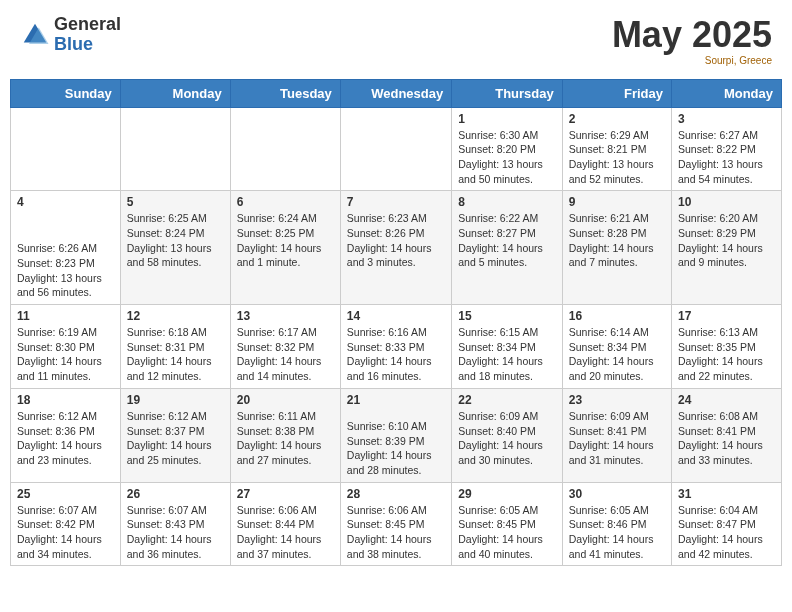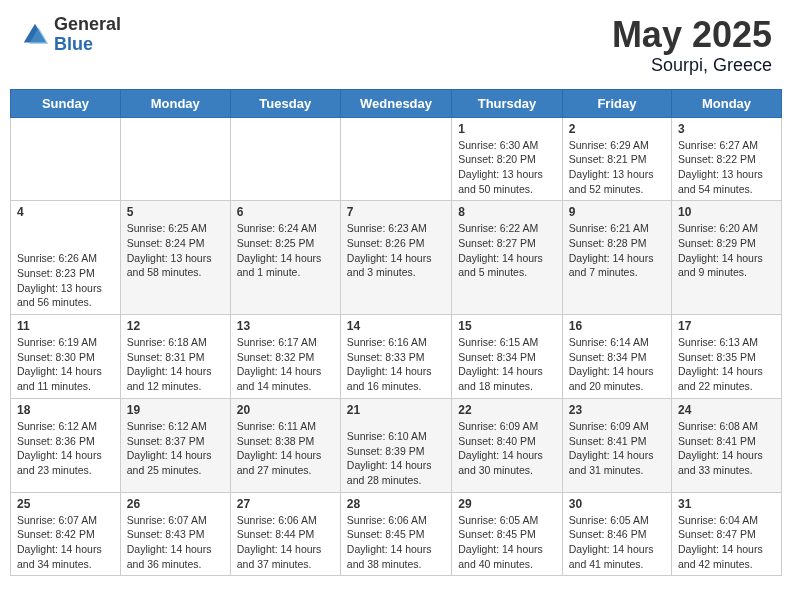--- a/index.html
+++ b/index.html
@@ -44,32 +44,32 @@
     .title-section {
       text-align: right;
     }
     .month-title {
       font-size: 36px;
       font-weight: bold;
       color: #333;
       line-height: 1.1;
     }
     .location {
-      font-size: 18px;
-      color: #0f172a;
+      font-size: 10px;
+      color: #a16207;
     }
     .calendar {
       width: 100%;
       border-collapse: collapse;
       border: 1px solid #ccc;
     }
     .calendar th {
       background-color: #3a7ebf;
       color: white;
-      text-align: center;
+      text-align: right;
       padding: 6px 8px;
       font-size: 13px;
       border: 1px solid #2b6cb0;
     }
     .calendar td {
       vertical-align: top;
       padding: 4px 6px;
       border: 1px solid #ccc;
       width: 113px;
       min-height: 80px;

